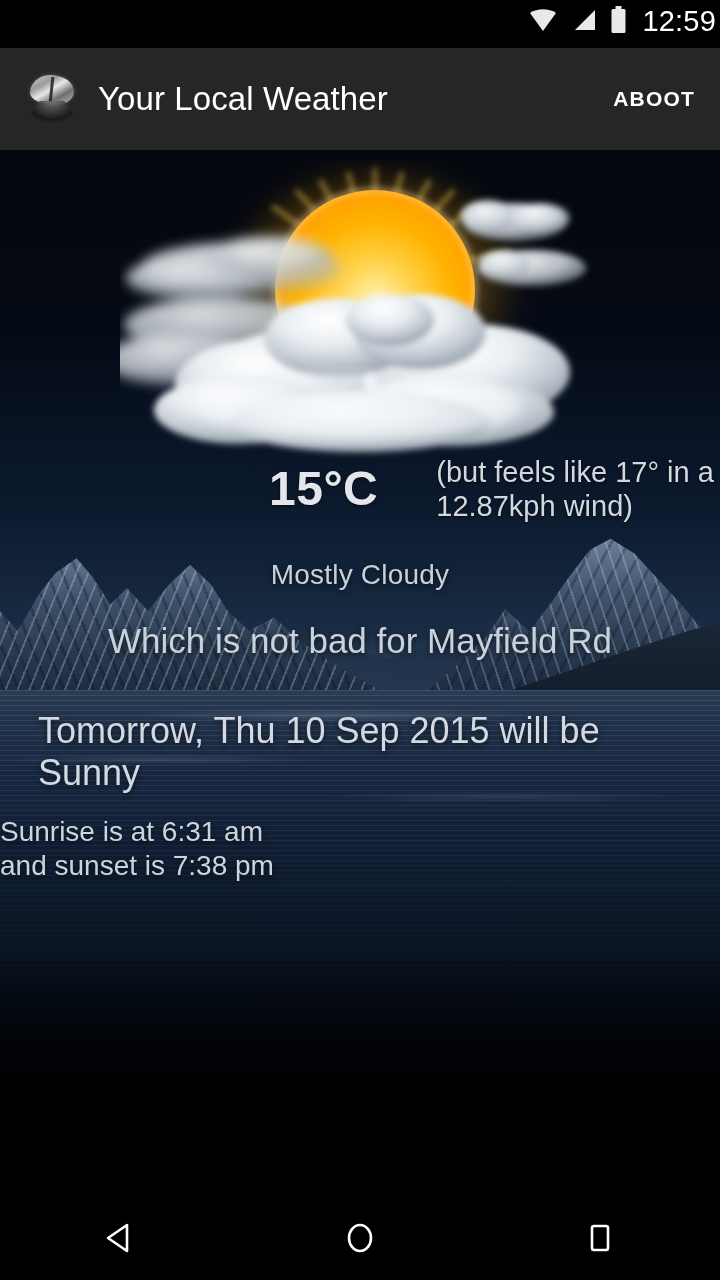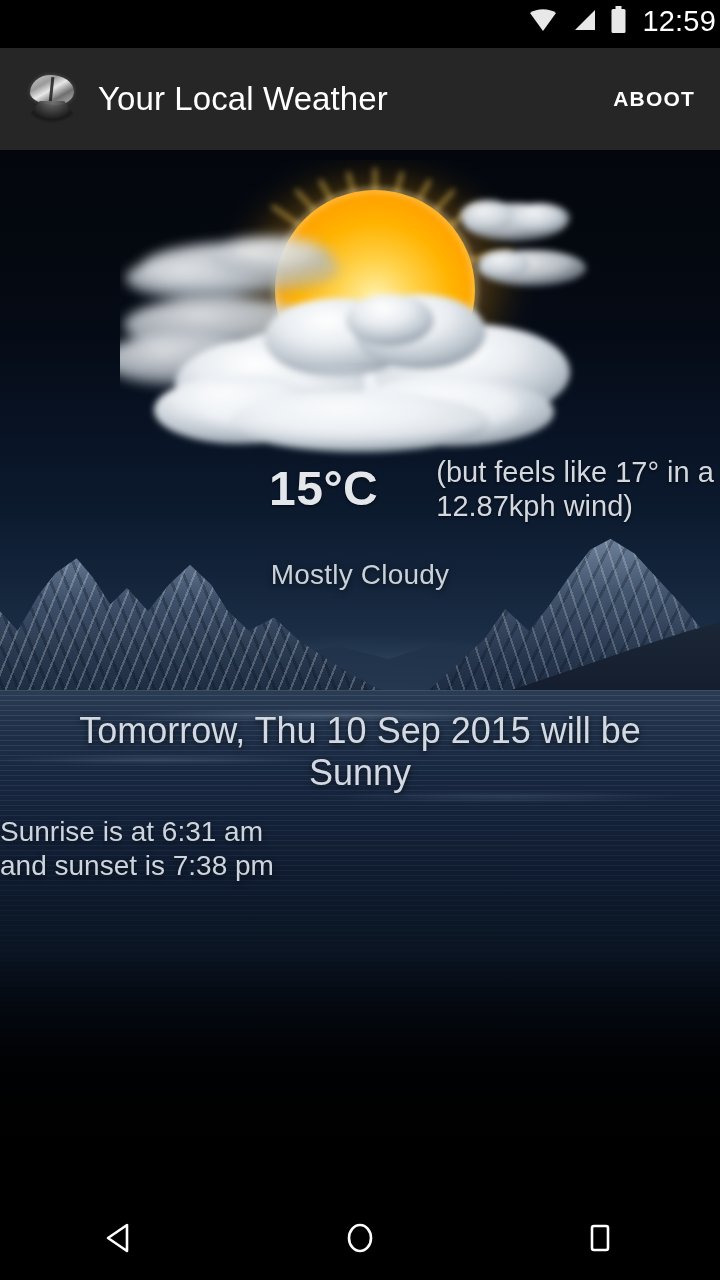--- a/index.html
+++ b/index.html
@@ -221,22 +221,21 @@
     letter-spacing:0.2px;
     text-shadow:0 2px 6px rgba(0,0,0,.6);
   }
   #condition-note{
     position:absolute; top:471px; left:0; width:720px;
     text-align:center;
     color:#c9d2dc; font-size:35px; font-weight:400;
     text-shadow:0 2px 6px rgba(0,0,0,.6);
   }
   #tomorrow{
-    position:absolute; top:560px; left:50px; width:620px;
-    text-align:center;
+    position:absolute; top:560px; left:38px; width:620px;
     color:#d2d9e2; font-size:36px; font-weight:400;
     line-height:1.18;
     text-shadow:0 2px 6px rgba(0,0,0,.65);
   }
   #sun-times{
     position:absolute; top:665px; left:0; width:720px;
     text-align:left;
     color:#ccd4dd; font-size:28px; font-weight:400;
     line-height:1.2;
     text-shadow:0 2px 6px rgba(0,0,0,.65);
@@ -393,20 +392,21 @@
         </g>
       </svg>
     </span>
 
     <div id="temp-row">
       <span id="temp-value">15°C</span>
       <span id="feels-like">(but feels like 17°  in a 12.87kph wind)</span>
     </div>
 
     <div id="condition">Mostly Cloudy</div>
+    <div id="condition-note">Which is not bad for Mayfield Rd</div>
     <div id="tomorrow">Tomorrow, Thu 10 Sep 2015 will be Sunny</div>
     <div id="sun-times">
         <div>Sunrise is at 6:31 am</div>
         <div>and sunset is 7:38 pm</div>
       </div>
 
   </div>
 
   <div id="nav-bar">
     <button class="nav-btn">

